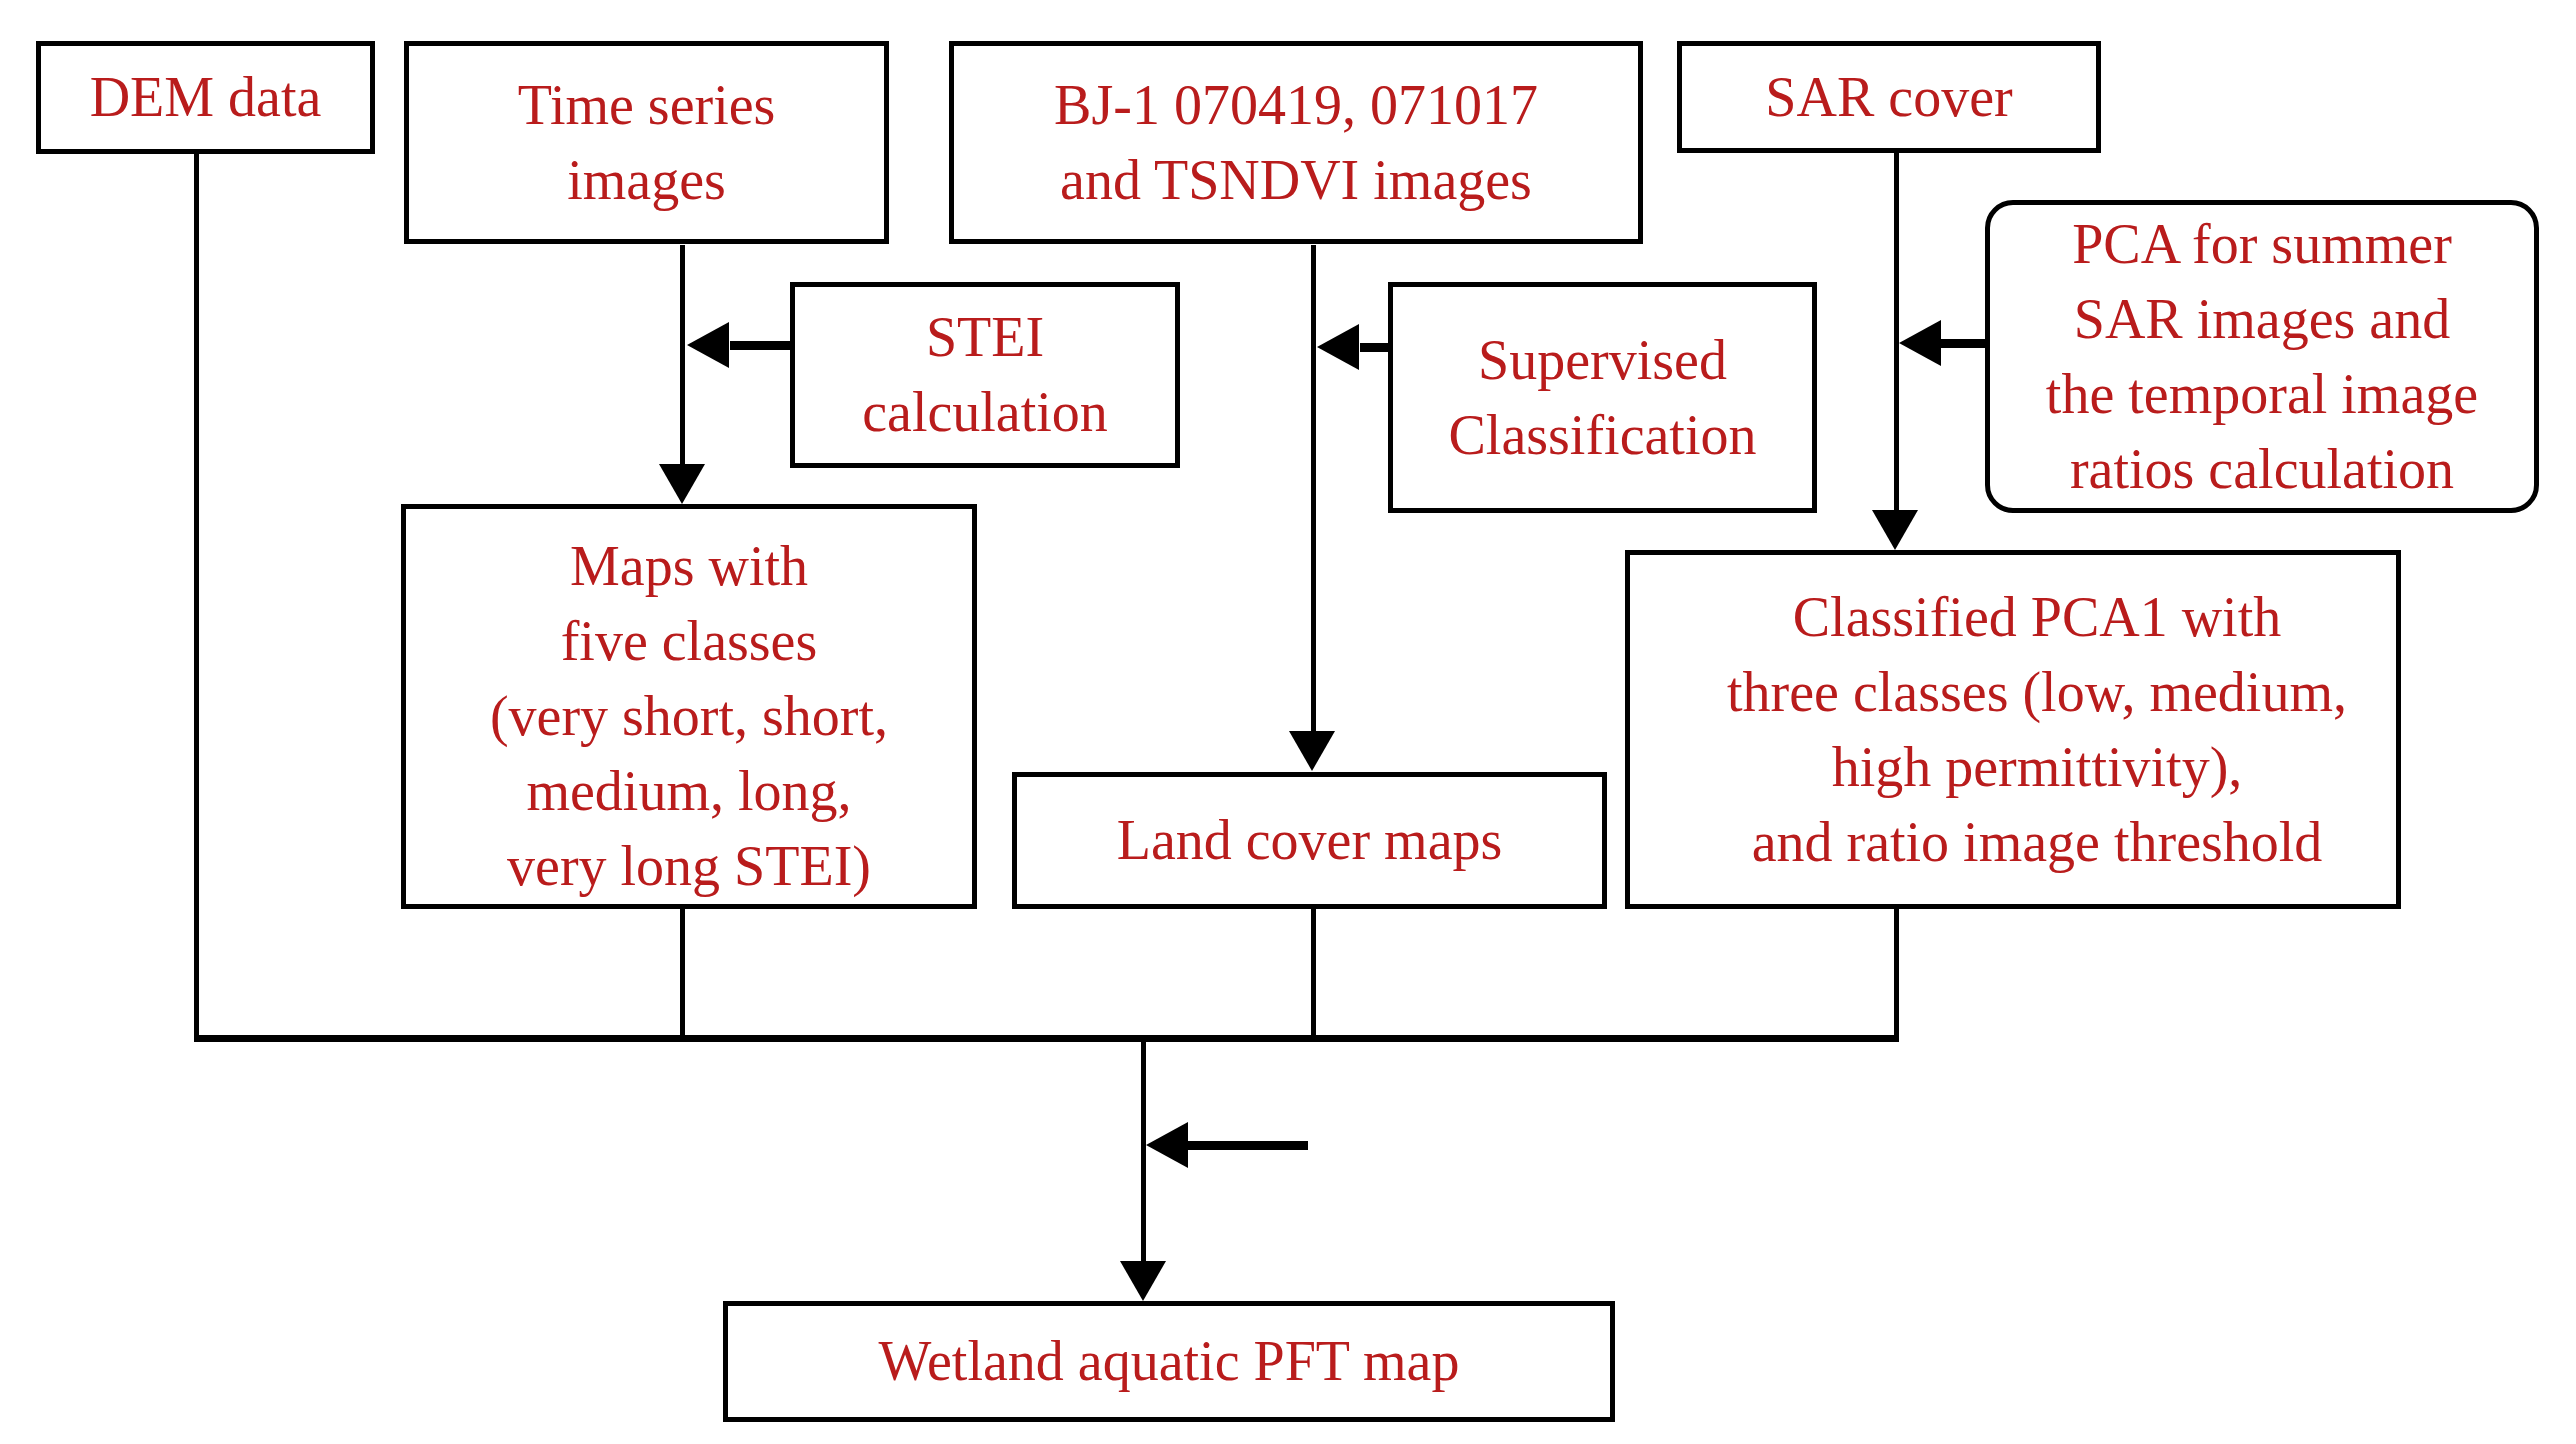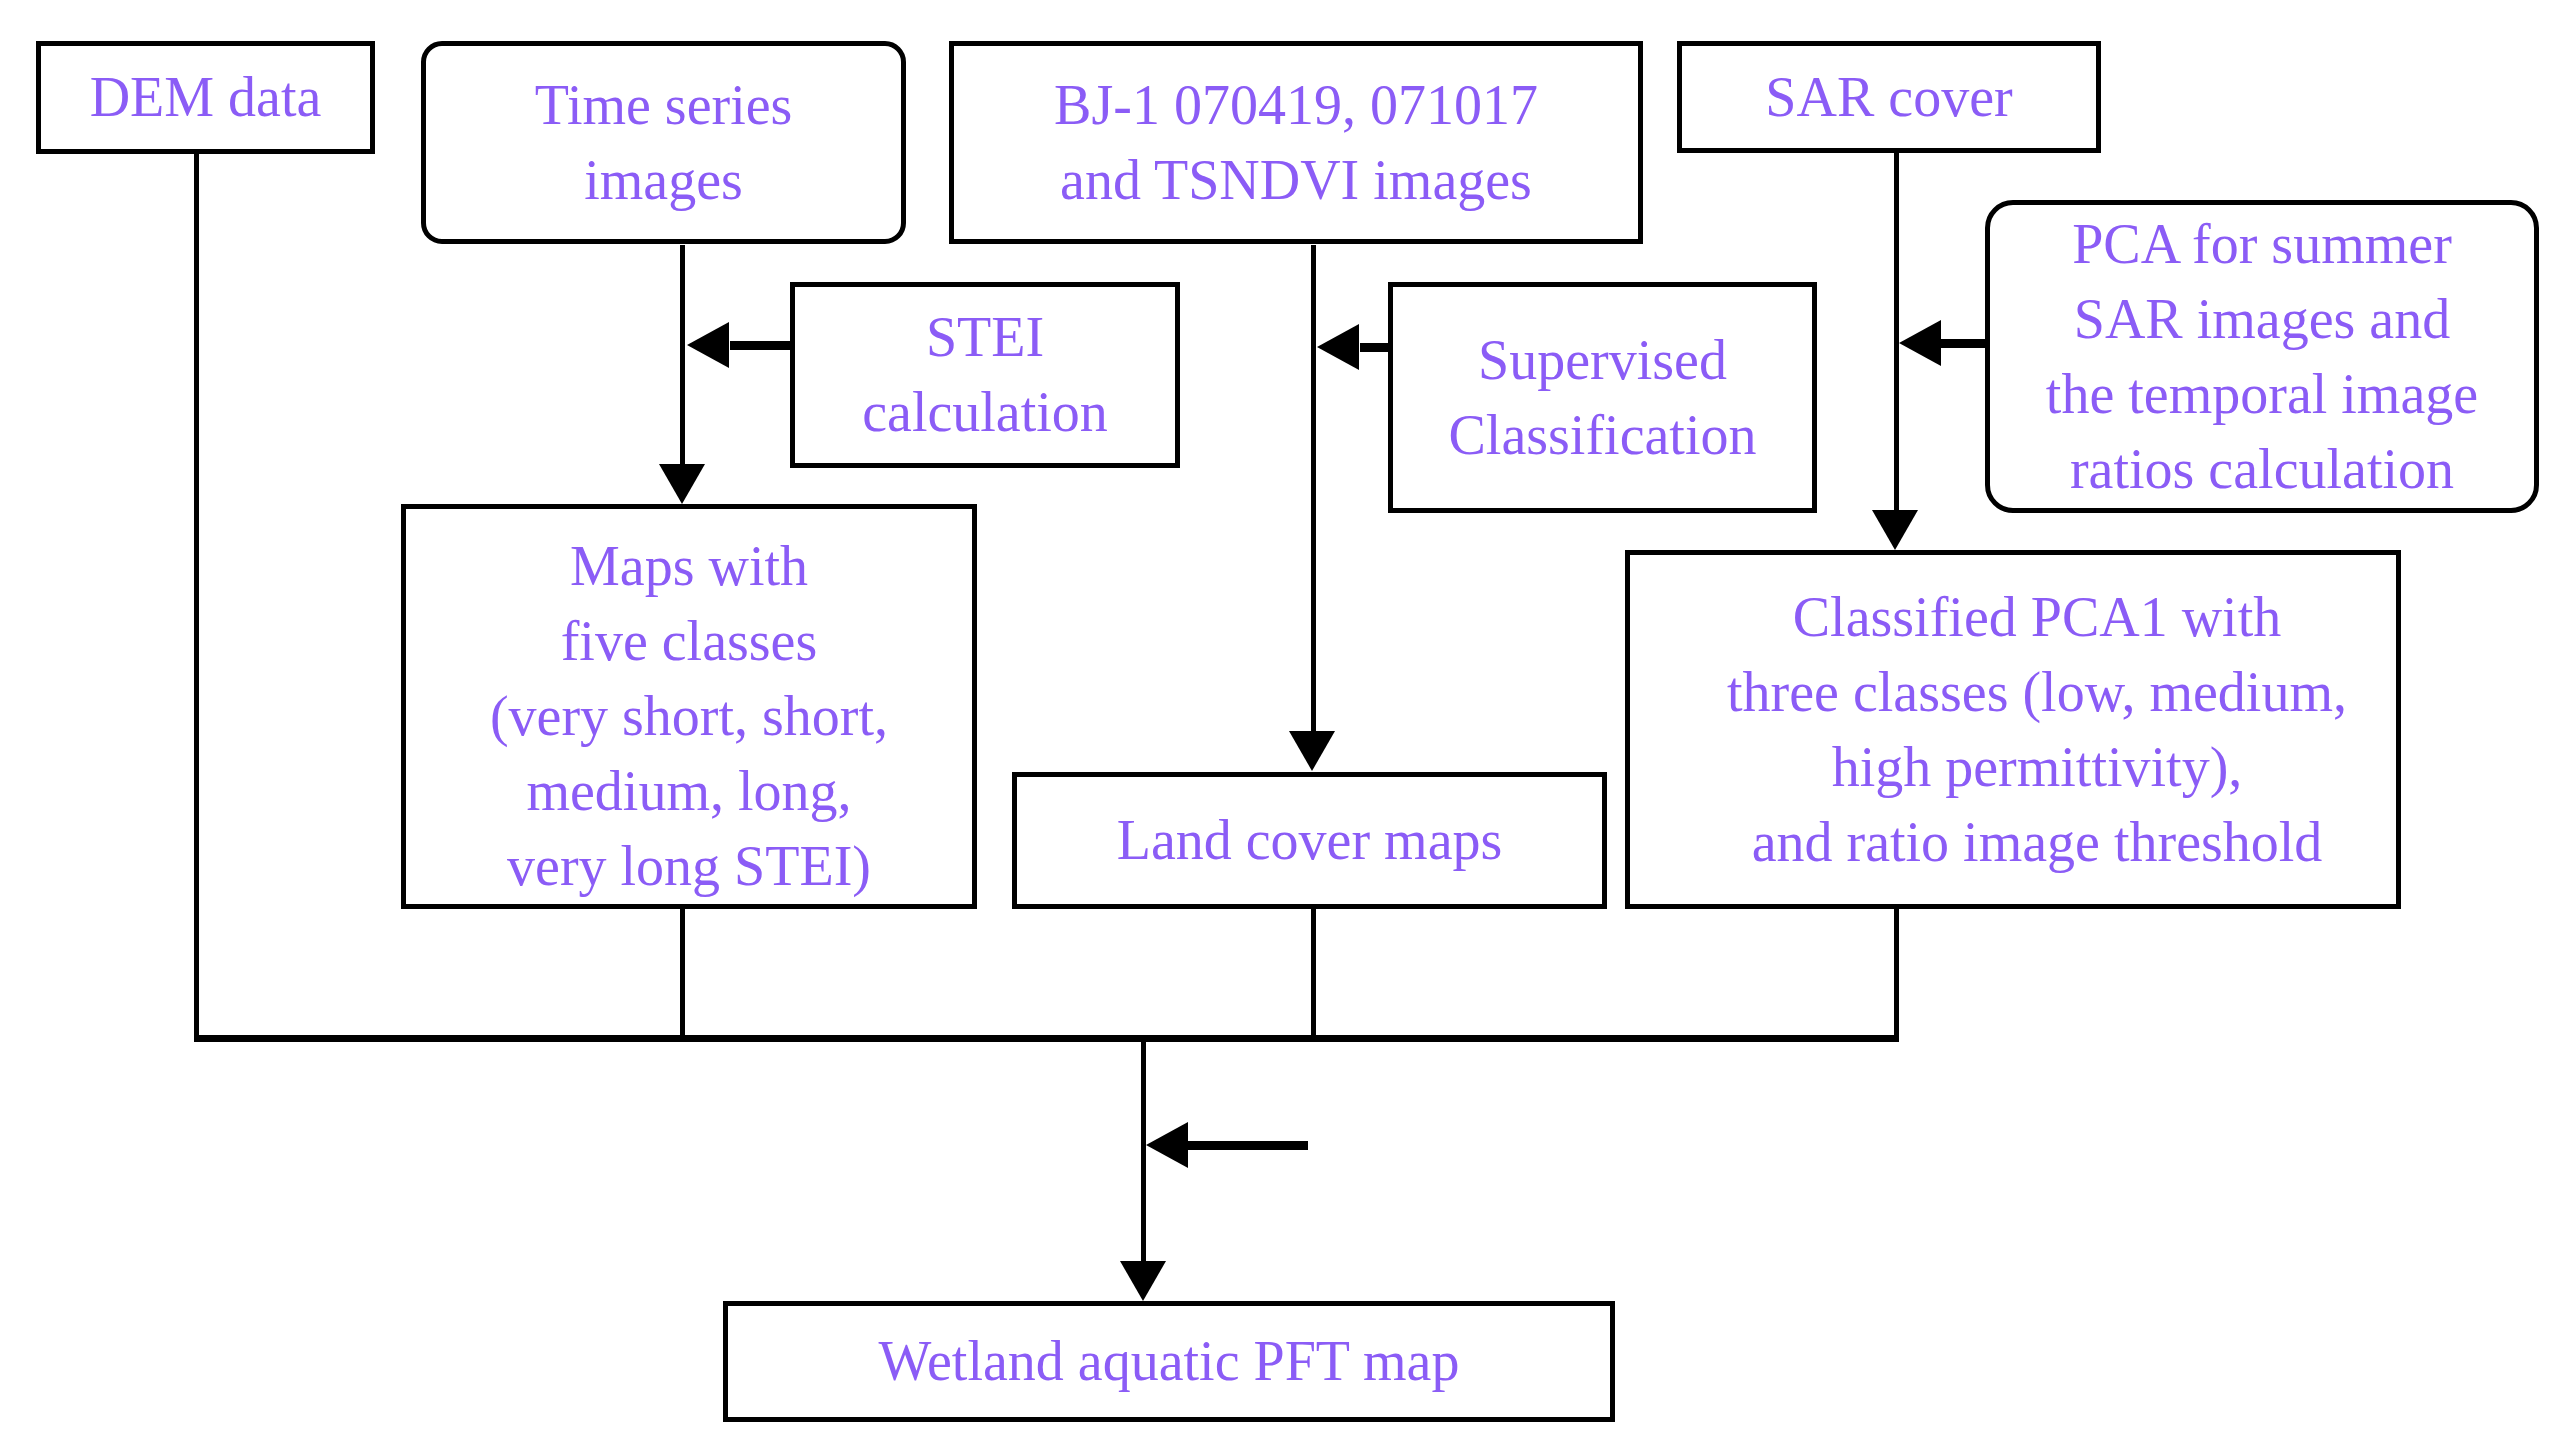--- a/index.html
+++ b/index.html
@@ -6,40 +6,40 @@
     margin: 0;
     padding: 0;
     background: #ffffff;
   }
   .stage {
     position: relative;
     width: 2576px;
     height: 1445px;
     background: #ffffff;
     font-family: "Liberation Serif", "DejaVu Serif", serif;
-    color: #8b5cf6;
+    color: #b91c1c;
   }
   
   .node {
     position: absolute;
     box-sizing: border-box;
     border: 5.8px solid #000000;
     background: #ffffff;
     display: flex;
     align-items: center;
     justify-content: center;
     text-align: center;
   }
   .node-text {
     font-size: 56px;
     line-height: 75px;
     white-space: nowrap;
   }
   .n-dem  { left: 36px;   top: 41px;   width: 339px; height: 113px; }
-  .n-ts   { left: 421px;  top: 41px;   width: 485px; height: 203px; border-radius: 21px; }
+  .n-ts   { left: 404px;  top: 41px;   width: 485px; height: 203px; }
   .n-bj1  { left: 949px;  top: 41px;   width: 694px; height: 203px; }
   .n-sar  { left: 1677px; top: 41px;   width: 424px; height: 112px; }
   .n-pca  { left: 1985px; top: 200px;  width: 554px; height: 313px; border-radius: 28px; }
   .n-stei { left: 790px;  top: 282px;  width: 390px; height: 186px; }
   .n-sup  { left: 1388px; top: 282px;  width: 429px; height: 231px; }
   .n-maps { left: 401px;  top: 504px;  width: 576px; height: 405px; align-items: flex-end; }
   .n-lc   { left: 1012px; top: 772px;  width: 595px; height: 137px; }
   .n-cls  { left: 1625px; top: 550px;  width: 776px; height: 359px; padding-left: 48px; }
   .n-dec  { left: 1309px; top: 1091px; width: 547px; height: 120px; }
   .n-wet  { left: 723px;  top: 1301px; width: 892px; height: 121px; }

